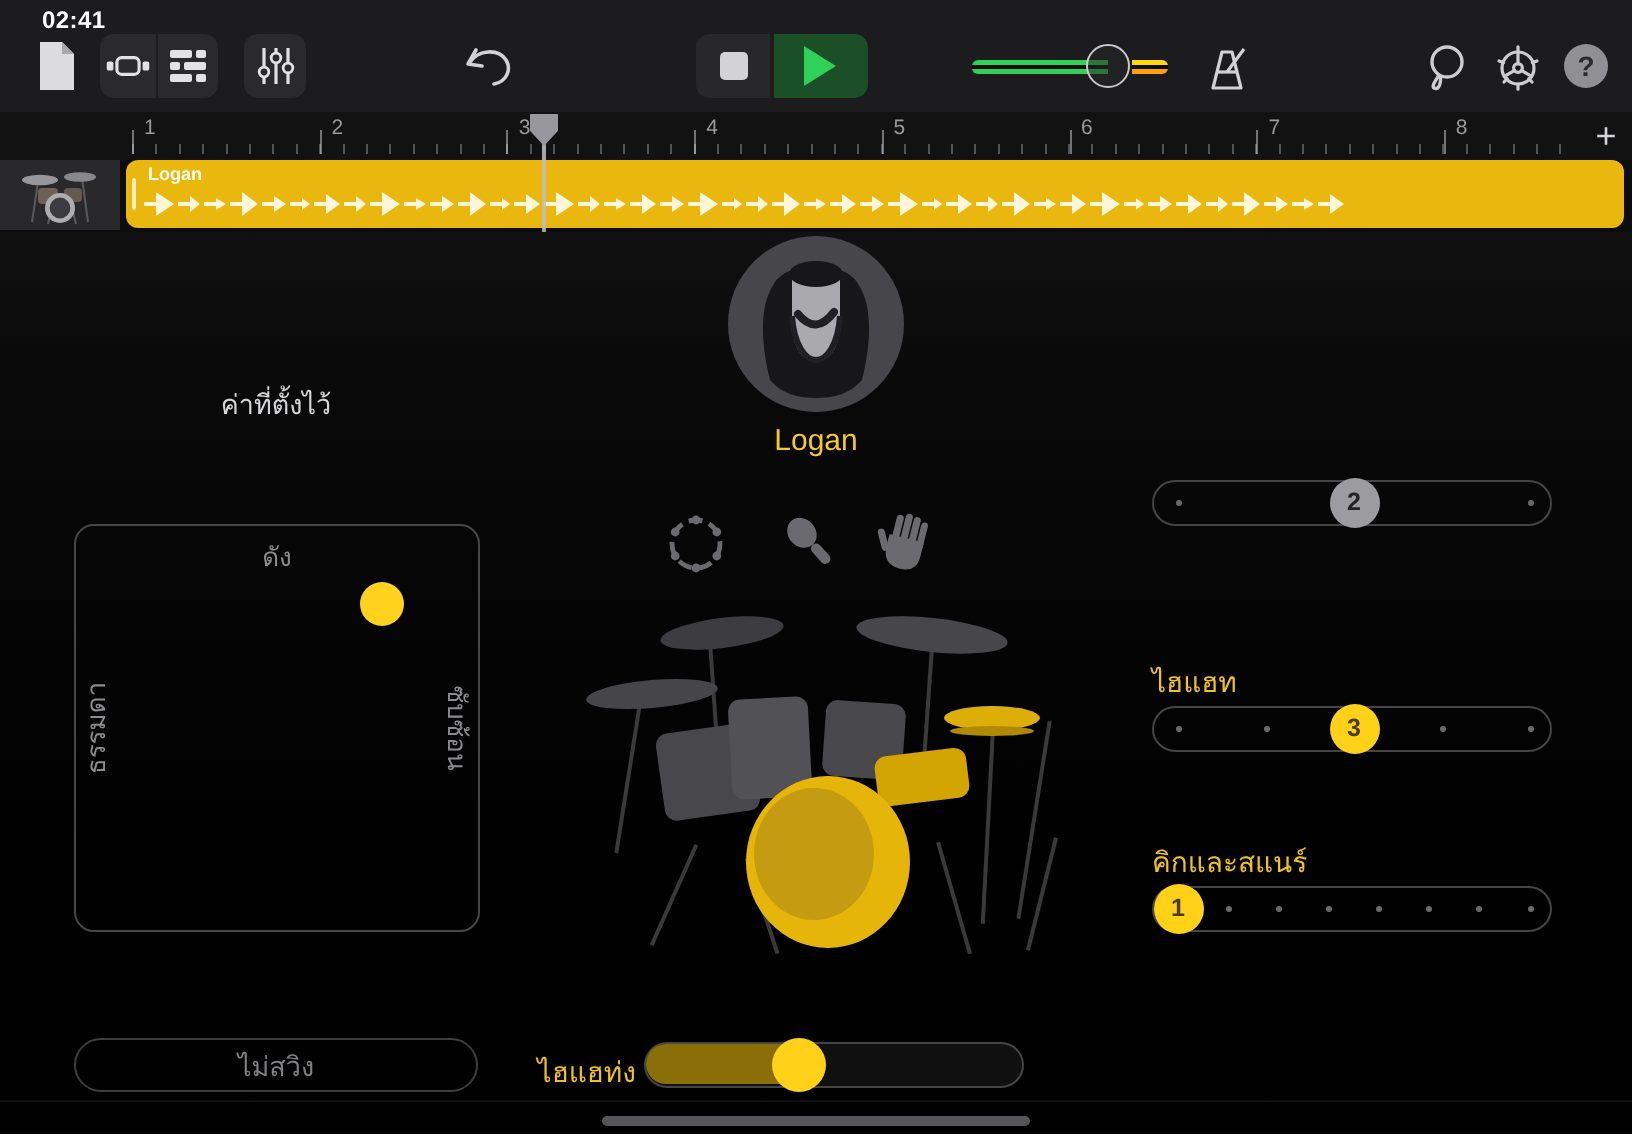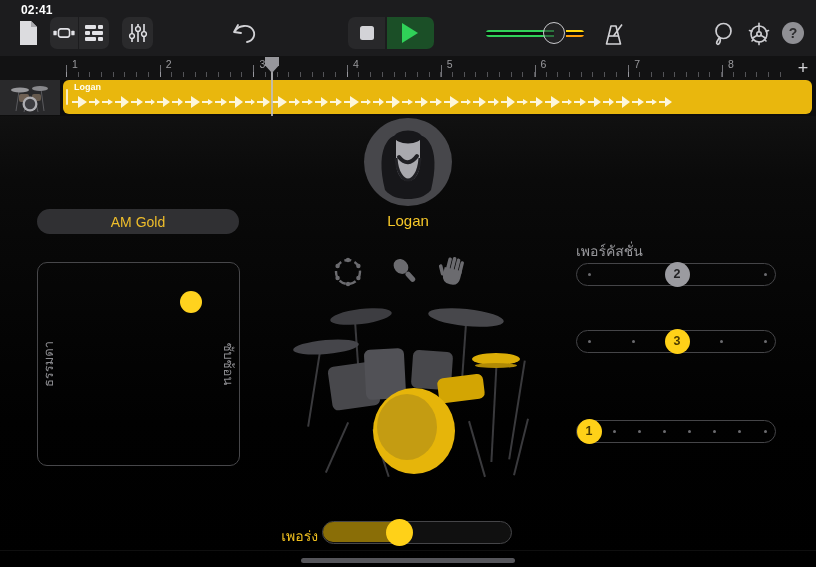--- a/index.html
+++ b/index.html
@@ -345,23 +345,24 @@
           <span class="wf-tri" style="border-top-width: 3.5px; border-bottom-width: 3.5px; border-left-width: 5.04px;"></span>
           <span class="wf-shaft"></span>
           <span class="wf-tri" style="border-top-width: 5.5px; border-bottom-width: 5.5px; border-left-width: 7.92px;"></span>
         </div>
 
     </div>
   </div>
   <div class="playhead-line"></div>
   <div class="playhead-head"></div>
 
-  <button class="preset-btn">AM Gold</button>
+  <span class="preset-label">ค่าที่ตั้งไว้</span>
 
   <div class="xy-pad">
+    <span class="xy-top">ดัง</span>
     <span class="xy-left">ธรรมดา</span>
     <span class="xy-right">ซับซ้อน</span>
     <div class="xy-puck"></div>
   </div>
 
   <button class="avatar">
     <span>
       <svg width="88" height="88" viewBox="0 0 88 88">
           <circle cx="44" cy="44" r="44" fill="#47474b"></circle>
           <path d="M21 72 C16 52 16 34 23 24 C29 12 59 12 65 24 C72 34 72 52 67 72 C61 79 53 81 44 81 C35 81 27 79 21 72 Z" fill="#17171a"></path>
@@ -431,50 +432,52 @@
     <div class="dk box" style="left:85px;top:49px;width:40px;height:50px;background:#515156;transform:rotate(-3deg);"></div>
     <div class="dk box" style="left:132px;top:51px;width:40px;height:38px;background:#48484c;transform:rotate(4deg);"></div>
     <div class="dk ell" style="left:192px;top:53px;width:48px;height:12px;background:#dcae07;"></div>
     <div class="dk ell" style="left:195px;top:63px;width:42px;height:5px;background:#b08a05;"></div>
     <div class="dk box" style="left:158px;top:76px;width:46px;height:25px;background:#d3a503;transform:rotate(-7deg);"></div>
     <div class="dk ell" style="left:93px;top:88px;width:82px;height:86px;background:#e6b50a;"></div>
     <div class="dk ell" style="left:97px;top:94px;width:60px;height:66px;background:#c49c12;"></div>
   </div>
 
   <div class="slider-group sg-0 inactive">
-    <div class="slider-label">เพอร์คัสชั่น</div>
     <div class="slider-track">
         <div class="slider-dot" style="left: 10.5px;"></div>
         <div class="slider-knob" style="left: 87.5px;">2</div>
         <div class="slider-dot" style="left: 186.5px;"></div>
       </div>
   </div>
   <div class="slider-group sg-1 active">
+    <div class="slider-label">ไฮแฮท</div>
     <div class="slider-track">
         <div class="slider-dot" style="left: 10.5px;"></div>
         <div class="slider-dot" style="left: 54.5px;"></div>
         <div class="slider-knob" style="left: 87.5px;">3</div>
         <div class="slider-dot" style="left: 142.5px;"></div>
         <div class="slider-dot" style="left: 186.5px;"></div>
       </div>
   </div>
   <div class="slider-group sg-2 active">
+    <div class="slider-label">คิกและสแนร์</div>
     <div class="slider-track">
         <div class="slider-knob" style="left: -0.5px;">1</div>
         <div class="slider-dot" style="left: 35.6429px;"></div>
         <div class="slider-dot" style="left: 60.7857px;"></div>
         <div class="slider-dot" style="left: 85.9286px;"></div>
         <div class="slider-dot" style="left: 111.071px;"></div>
         <div class="slider-dot" style="left: 136.214px;"></div>
         <div class="slider-dot" style="left: 161.357px;"></div>
         <div class="slider-dot" style="left: 186.5px;"></div>
       </div>
   </div>
 
-  <span class="fills-label">เพอร่ง</span>
+  <button class="swing-btn">ไม่สวิง</button>
+  <span class="fills-label">ไฮแฮท่ง</span>
   <div class="fills-track">
     <div class="fills-fill" id="fills-fill" style="width: 88px;"></div>
     <div class="fills-thumb" id="fills-thumb" style="left: 63px;"></div>
   </div>
   <div class="bottom-line"></div>
   <div class="home-indicator"></div>
 
 </div>
 
 </body></html>

